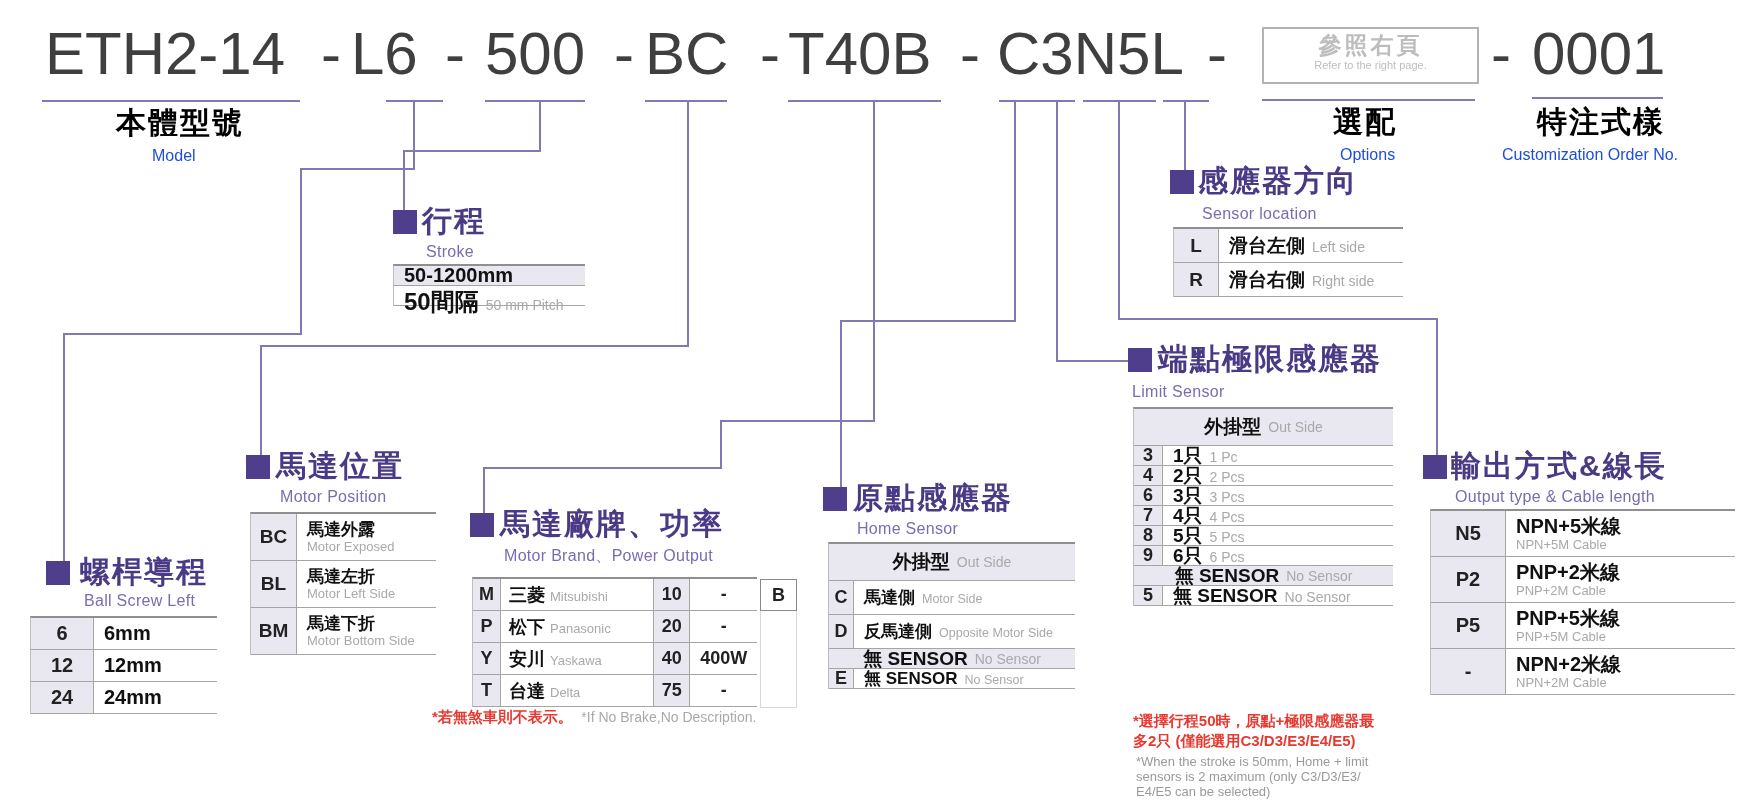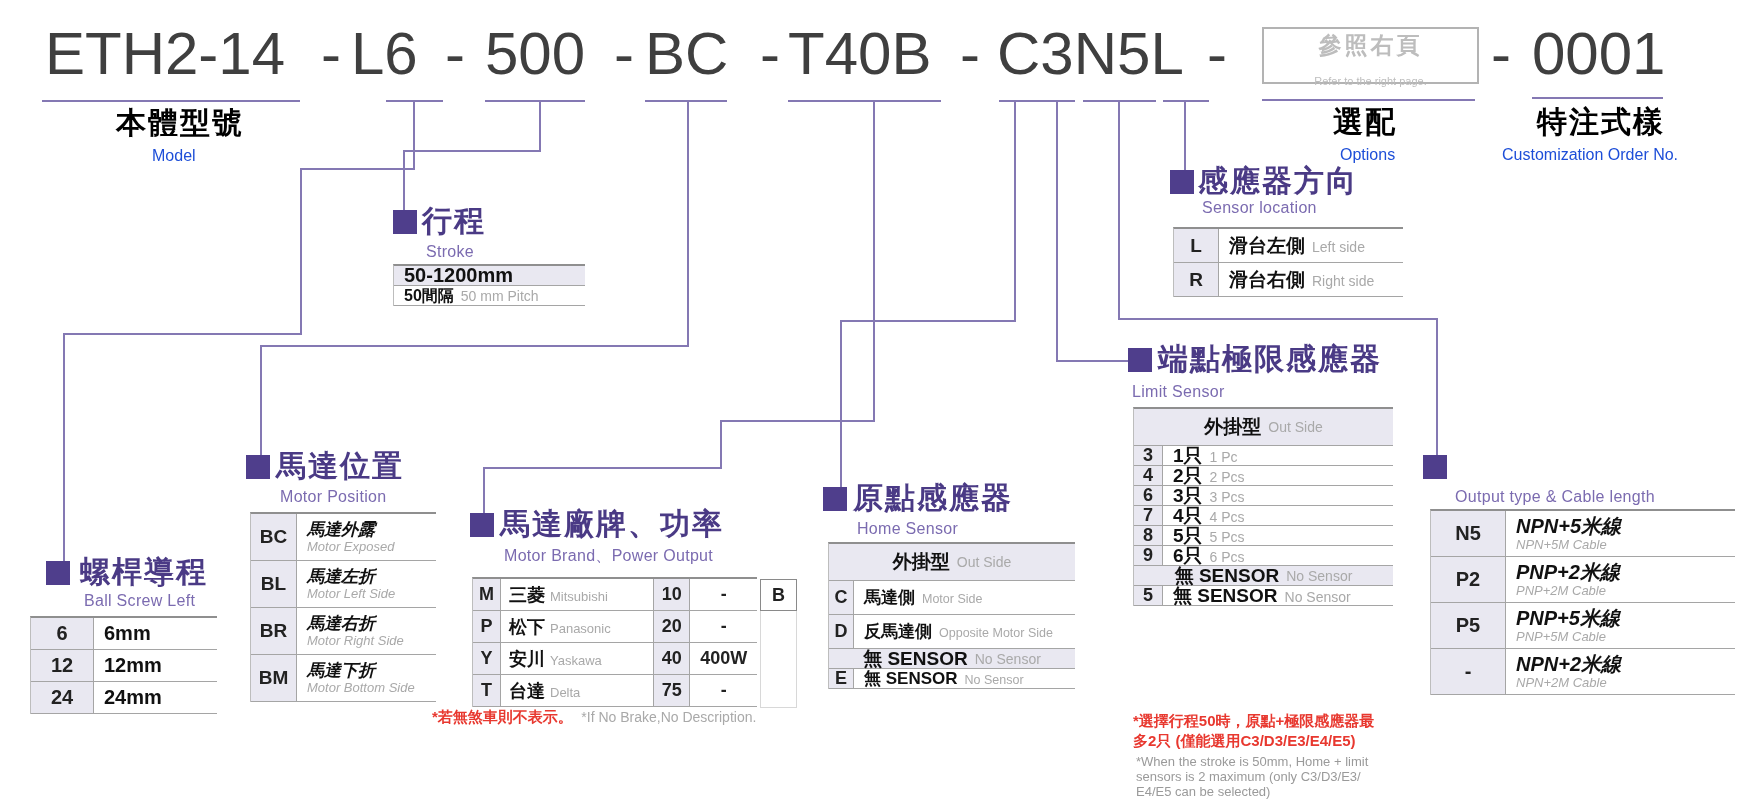--- a/index.html
+++ b/index.html
@@ -11,49 +11,49 @@
   .sq{position:absolute;width:24px;height:24px;background:#4f3e8c;}
   .hzh{position:absolute;font-size:30px;font-weight:bold;color:#4a3a85;letter-spacing:2px;line-height:1;white-space:nowrap;}
   .hen{position:absolute;font-size:16px;color:#7b6bb0;line-height:1;white-space:nowrap;letter-spacing:.3px;}
   .plbl{position:absolute;font-size:30px;font-weight:bold;color:#000000;letter-spacing:2px;line-height:1;white-space:nowrap;}
   .plbl-en{position:absolute;font-size:16px;color:#1d4ed8;line-height:1;white-space:nowrap;}
   .tbl{position:absolute;border-top:2px solid #8f8f8f;border-left:1px solid #bdbdbd;box-sizing:border-box;}
   .row{display:flex;align-items:center;border-bottom:1px solid #a5a5a5;box-sizing:border-box;}
   .hdr{background:#e9e8f1;justify-content:center;}
   .cc{background:#e9e8f1;height:100%;display:flex;align-items:center;justify-content:center;
       font-weight:bold;color:#222;border-right:1px solid #a5a5a5;box-sizing:border-box;flex-shrink:0;}
-  .dc{padding-left:10px;display:flex;flex-direction:column;justify-content:center;font-style:italic;}
+  .dc{padding-left:10px;display:flex;flex-direction:column;justify-content:center;}
   .dzh{font-weight:bold;color:#111;line-height:1.15;white-space:nowrap;}
   .den{color:#a9a9a9;line-height:1.1;white-space:nowrap;}
   .dci{padding-left:10px;display:flex;align-items:baseline;white-space:nowrap;}
   .izh{font-weight:bold;color:#111;}
   .ien{color:#a9a9a9;margin-left:7px;}
   .h32{height:32px}.h33{height:20px}.h34{height:34px}.h37{height:37px}.h46{height:46px}.h47{height:47px}
   
   .t-stroke .srow1{background:#e9e8f1;font-weight:bold;color:#111;font-size:20px;padding-left:10px;display:flex;align-items:center;}
-  .t-stroke .izh{font-size:16px}.t-stroke .ien{font-size:14px}
+  .t-stroke .izh{font-size:24px}.t-stroke .ien{font-size:14px}
   .t-lead .cc{width:63px;font-size:20px}.t-lead .izh{font-size:20px}
   .t-mpos .cc{width:46px;font-size:19px}.t-mpos .dzh{font-size:17px}.t-mpos .den{font-size:13px}
   .t-brand .cc{width:28px;font-size:18px}
   .t-brand .bname{width:153px;box-sizing:border-box;padding-left:8px}
   .t-brand .izh{font-size:18px}.t-brand .ien{font-size:13px;margin-left:5px}
   .t-brand .cnum{width:37px;font-size:18px;border-left:1px solid #a5a5a5}
   .t-brand .dcp{width:67px;height:100%;display:flex;align-items:center;justify-content:center;font-weight:bold;font-size:18px;color:#222}
   .t-home .cc{width:25px;font-size:18px}.t-home .izh{font-size:17px}.t-home .ien{font-size:12.5px}
   .t-home .hdr .izh{font-size:19px}.t-home .hdr .ien{font-size:14px}
   .t-limit .cc{width:29px;font-size:18px}.t-limit .izh{font-size:19px}.t-limit .ien{font-size:14px}
   .t-limit .hdr .izh{font-size:19px}
   .t-sloc .cc{width:45px;font-size:19px}.t-sloc .izh{font-size:19px}.t-sloc .ien{font-size:14px}
   .t-out .cc{width:75px;font-size:20px}.t-out .dzh{font-size:20px}.t-out .den{font-size:13px}
   .bcell{position:absolute;left:760px;top:579px;width:37px;height:32px;border:1px solid #8a8a8a;
          display:flex;align-items:center;justify-content:center;font-weight:bold;font-size:18px;color:#222;background:#fff;box-sizing:border-box;}
   .bempty{position:absolute;left:760px;top:611px;width:37px;height:97px;border:1px solid #d8d8d8;border-top:none;box-sizing:border-box;}
   .opt-box{position:absolute;left:1262px;top:27px;width:217px;height:57px;border:2px solid #b3b3b3;box-sizing:border-box;text-align:center;}
   .opt-zh{font-size:23px;font-weight:bold;color:#bdbdbd;letter-spacing:3px;margin-top:4px;line-height:1.1;}
-  .opt-en{font-size:11px;color:#bdbdbd;margin-top:18px;line-height:1;}
+  .opt-en{font-size:11px;color:#bdbdbd;margin-top:2px;line-height:1;}
   .rednote{position:absolute;color:#e8382f;font-weight:bold;font-size:15px;line-height:1.35;white-space:nowrap;}
   .graynote{position:absolute;color:#9a9a9a;font-size:13px;line-height:1.15;white-space:nowrap;}
   .inline-note{position:absolute;white-space:nowrap;}
   .inline-note .red{color:#e8382f;font-weight:bold;font-size:15px;}
   .inline-note .gry{color:#a9a9a9;font-size:14px;margin-left:4px;}
 </style>
 </head>
 <body>
 
 <div class="canvas">
@@ -175,27 +175,20 @@
       </div>
     </div>
     <div class="row h47">
       <div class="cc">BL</div>
       <div class="dc">
         <div class="dzh">馬達左折</div>
         <div class="den">Motor Left Side</div>
       </div>
     </div>
     <div class="row h47">
-      <div class="cc">BR</div>
-      <div class="dc">
-        <div class="dzh">馬達右折</div>
-        <div class="den">Motor Right Side</div>
-      </div>
-    </div>
-    <div class="row h47">
       <div class="cc">BM</div>
       <div class="dc">
         <div class="dzh">馬達下折</div>
         <div class="den">Motor Bottom Side</div>
       </div>
     </div>
   </div>
 
   <div class="sq" style="left:470px;top:513px"></div>
   <div class="hzh" style="left:500px;top:509px">馬達廠牌、功率</div>
@@ -347,39 +340,40 @@
     <div>多2只 (僅能選用C3/D3/E3/E4/E5)</div>
   </div>
   <div class="graynote" style="left:1136px;top:755px">
     <div>*When the stroke is 50mm, Home + limit</div>
     <div>sensors is 2 maximum (only C3/D3/E3/</div>
     <div>E4/E5 can be selected)</div>
   </div>
 
   <div class="sq" style="left:1170px;top:170px"></div>
   <div class="hzh" style="left:1198px;top:166px">感應器方向</div>
-  <div class="hen" style="left:1202px;top:200px">Sensor location</div>
+  <div class="hen" style="left:1202px;top:206px">Sensor location</div>
   <div class="tbl t-sloc" style="left:1173px;top:227px;width:230px">
     <div class="row h34">
       <div class="cc">L</div>
       <div class="dci">
         <span class="izh">滑台左側</span>
         <span class="ien">Left side</span>
       </div>
     </div>
     <div class="row h34">
       <div class="cc">R</div>
       <div class="dci">
         <span class="izh">滑台右側</span>
         <span class="ien">Right side</span>
       </div>
     </div>
   </div>
 
   <div class="sq" style="left:1423px;top:455px"></div>
+  <div class="hzh" style="left:1451px;top:451px">輸出方式&amp;線長</div>
   <div class="hen" style="left:1455px;top:489px">Output type &amp; Cable length</div>
   <div class="tbl t-out" style="left:1430px;top:509px;width:305px">
     <div class="row h46">
       <div class="cc">N5</div>
       <div class="dc">
         <div class="dzh">NPN+5米線</div>
         <div class="den">NPN+5M Cable</div>
       </div>
     </div>
     <div class="row h46">

